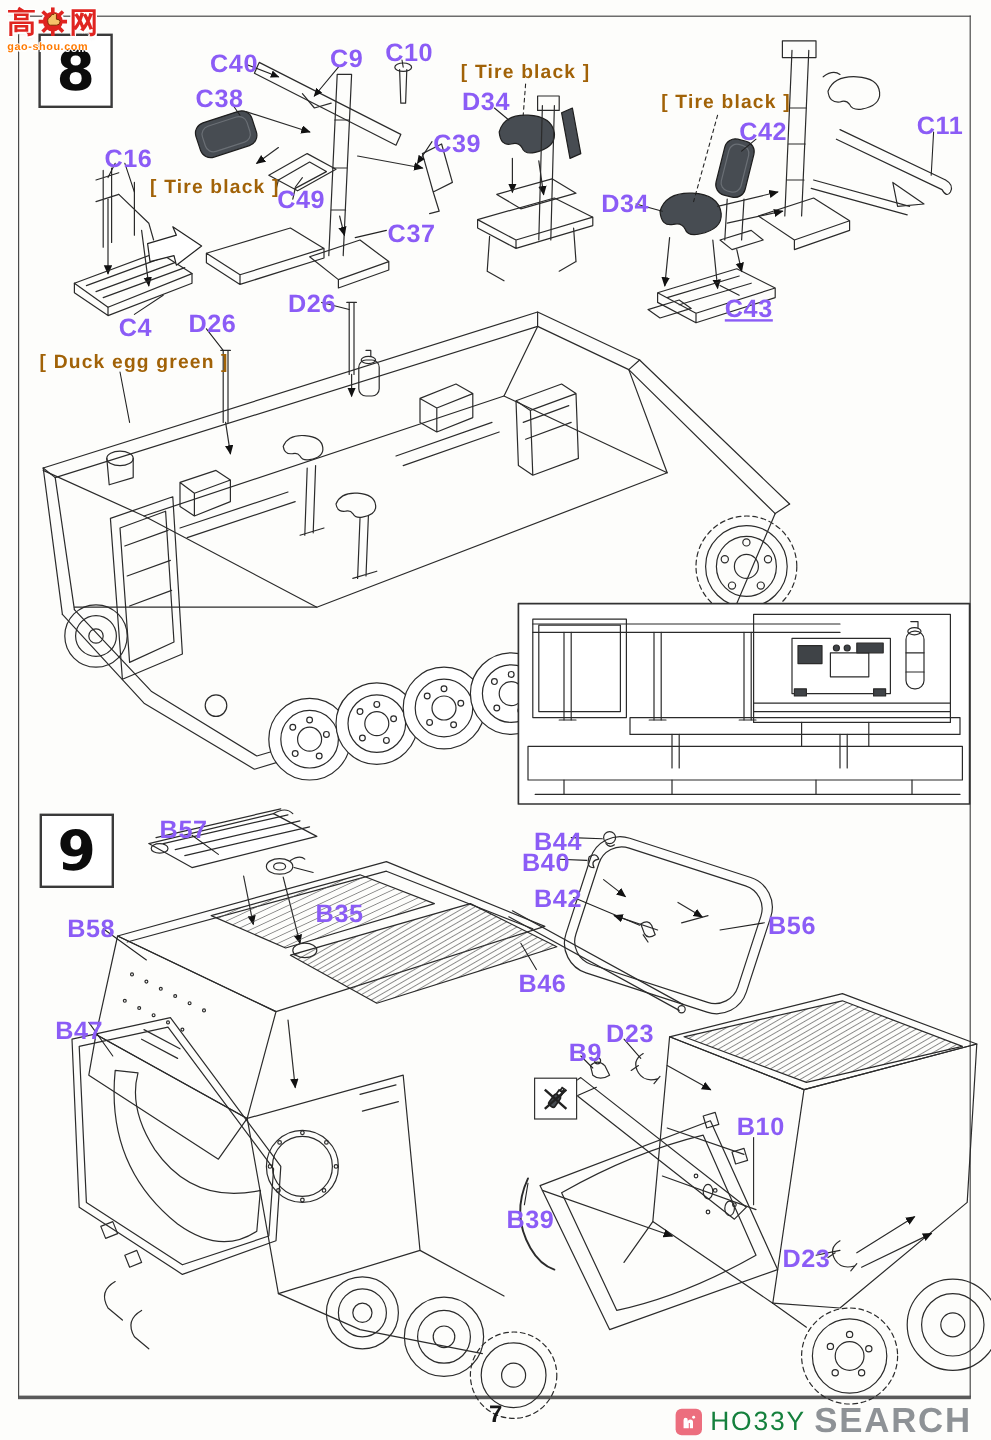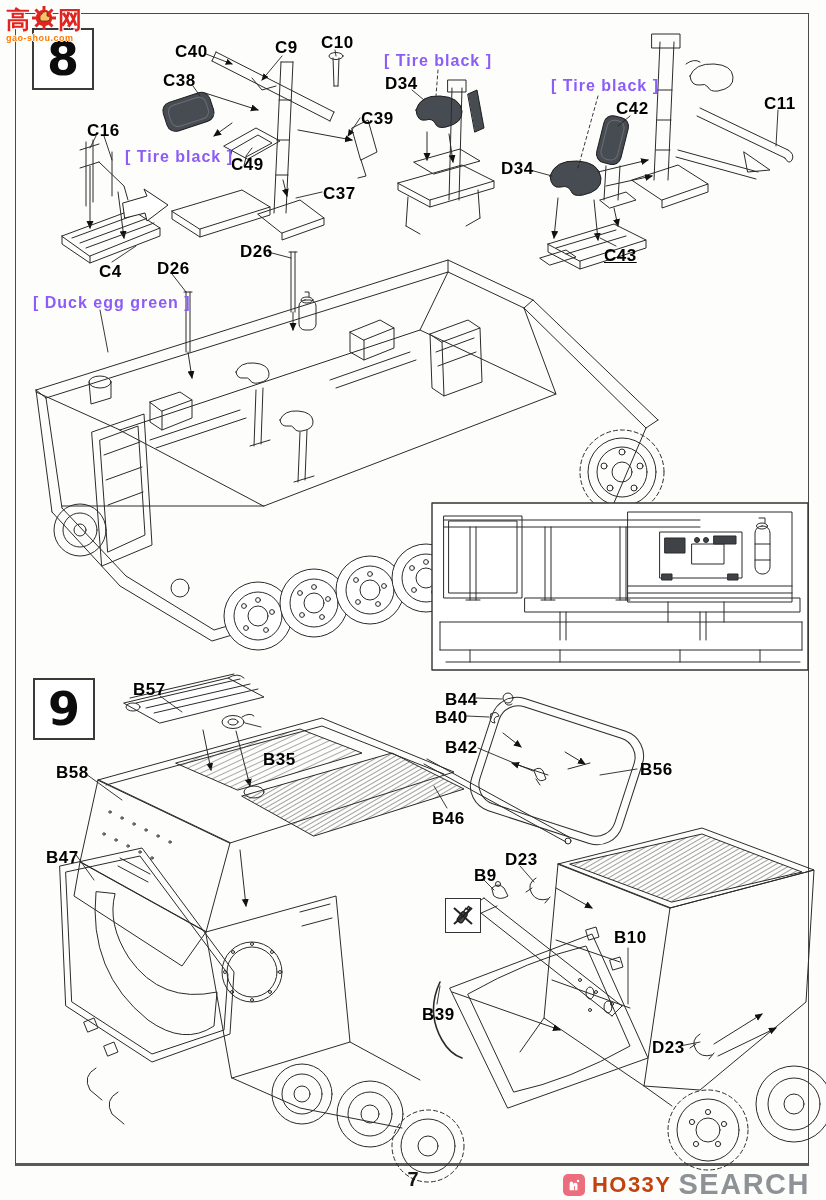--- a/index.html
+++ b/index.html
@@ -10,45 +10,45 @@
   .frame{
     position:absolute;left:15px;top:13px;width:792px;height:1149px;
     border:1.6px solid #4a4a4a;border-bottom:3px solid #5a5a5a;background:transparent;
   }
   .stepbox{
     position:absolute;width:58px;height:58px;background:#fff;border:2px solid #3a3a3a;
     display:flex;align-items:center;justify-content:center;
     font-family:"DejaVu Sans",sans-serif;font-weight:bold;font-size:46px;color:#0c0c0c;z-index:6;
   }
   .pl{ 
-    position:absolute;font-weight:bold;font-size:17px;letter-spacing:.5px;color:#000000;
+    position:absolute;font-weight:bold;font-size:21px;letter-spacing:.5px;color:#8b5cf6;
     white-space:nowrap;z-index:5;
   }
   .note{ 
-    position:absolute;font-weight:bold;font-size:16px;letter-spacing:1px;color:#8b5cf6;
+    position:absolute;font-weight:bold;font-size:16px;letter-spacing:1px;color:#a16207;
     white-space:nowrap;z-index:5;
   }
   .art{position:absolute;left:0;top:0;z-index:2;}
   
   .wm{position:absolute;left:6px;top:6px;z-index:9;line-height:1;}
   .wm .row{display:flex;align-items:center;gap:2px;}
   .wm .zh{
     font-weight:bold;font-size:24px;color:#e02420;
     text-shadow:-1px -1px 0 #fff,1px -1px 0 #fff,-1px 1px 0 #fff,1px 1px 0 #fff,0 2px 2px #9992;
   }
   .wm .sub{
     margin-top:1px;font-weight:bold;font-size:9px;color:#ff7a00;letter-spacing:.5px;
     text-shadow:-1px 0 0 #fff,1px 0 0 #fff,0 -1px 0 #fff,0 1px 0 #fff;
   }
   
   .pageno{position:absolute;left:0;width:826px;top:1168px;text-align:center;
     font-weight:bold;font-size:20px;color:#161616;z-index:6;}
   .brand{position:absolute;right:16px;top:1168px;display:flex;align-items:center;gap:7px;z-index:6;}
   .brand .bicon{width:22px;height:22px;border-radius:5px;background:#ec6e7e;display:flex;align-items:center;justify-content:center;}
-  .brand .t1{font-weight:bold;font-size:22px;color:#c2410c;letter-spacing:1.5px;}
+  .brand .t1{font-weight:normal;font-size:22px;color:#15803d;letter-spacing:1.5px;}
   .brand .t2{font-weight:bold;font-size:29px;color:#8e9296;letter-spacing:1.5px;}
   .noglue{
     position:absolute;left:445px;top:898px;width:34px;height:33px;background:#fff;
     border:1.6px solid #333;z-index:5;display:flex;align-items:center;justify-content:center;
   }
 </style>
 </head>
 <body>
 
 <div class="frame"></div>

